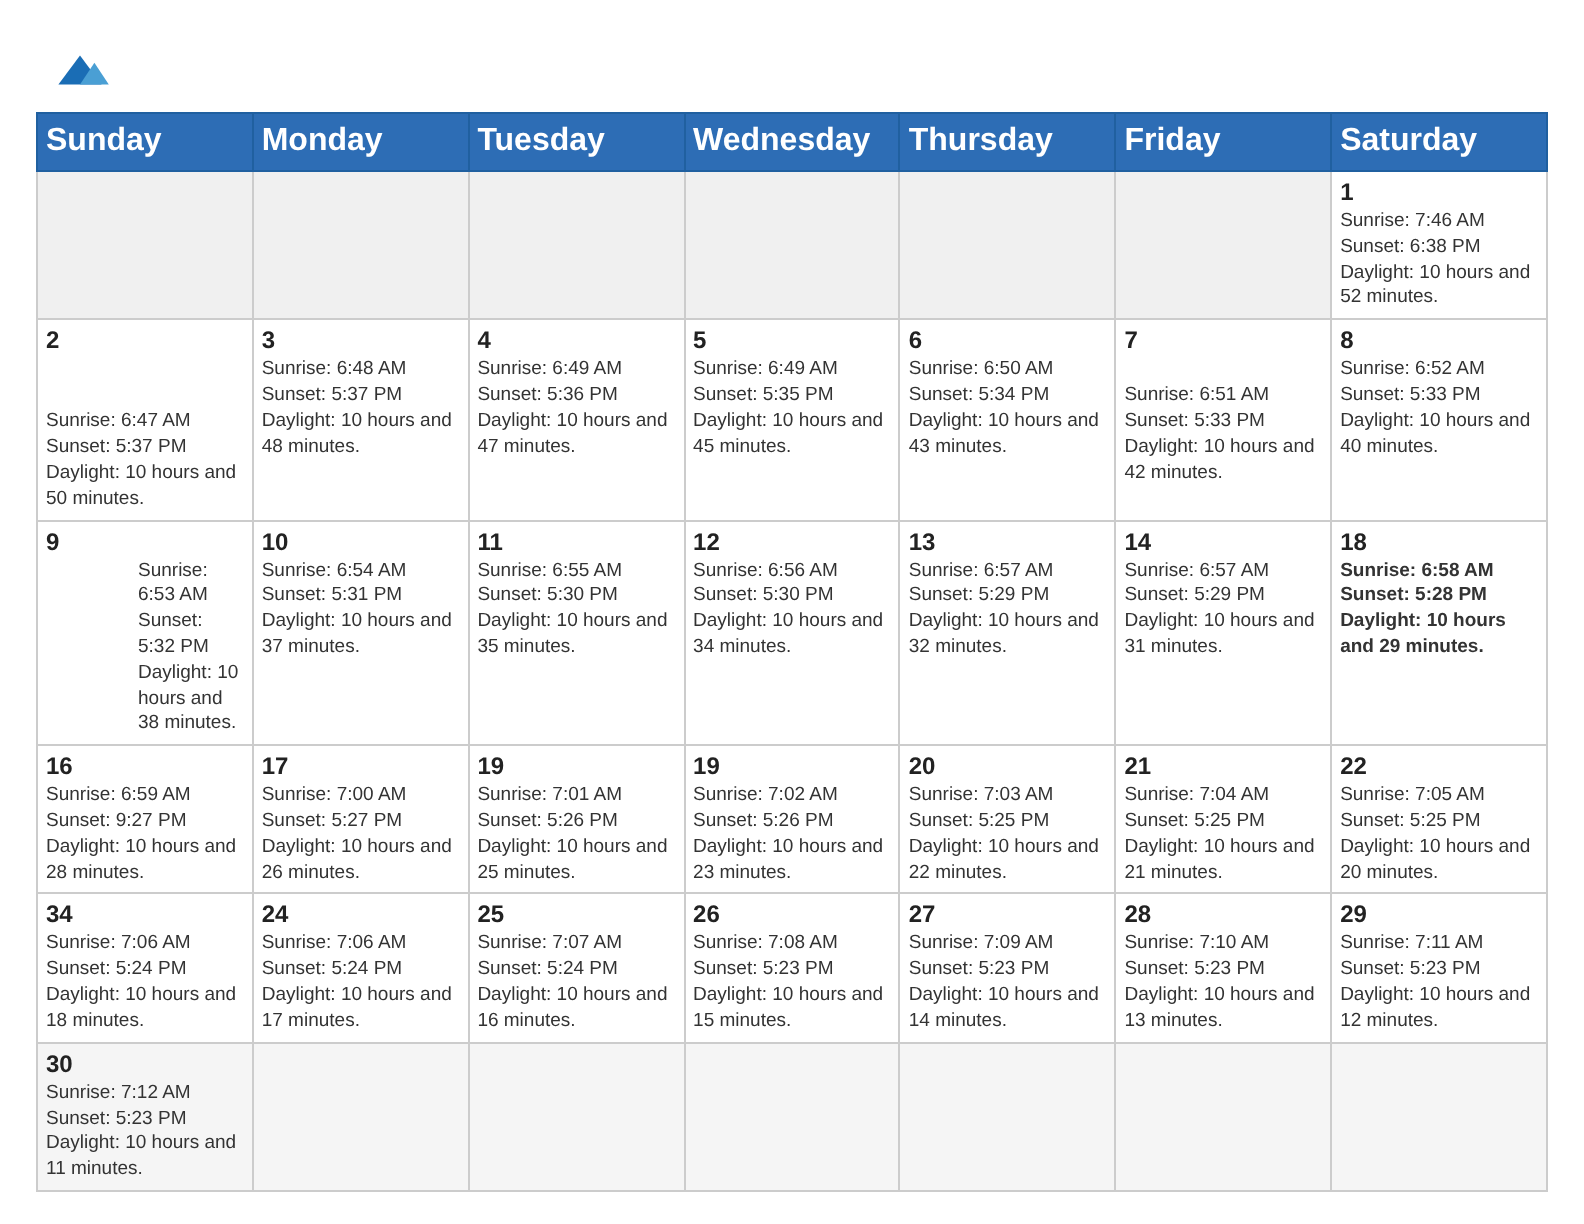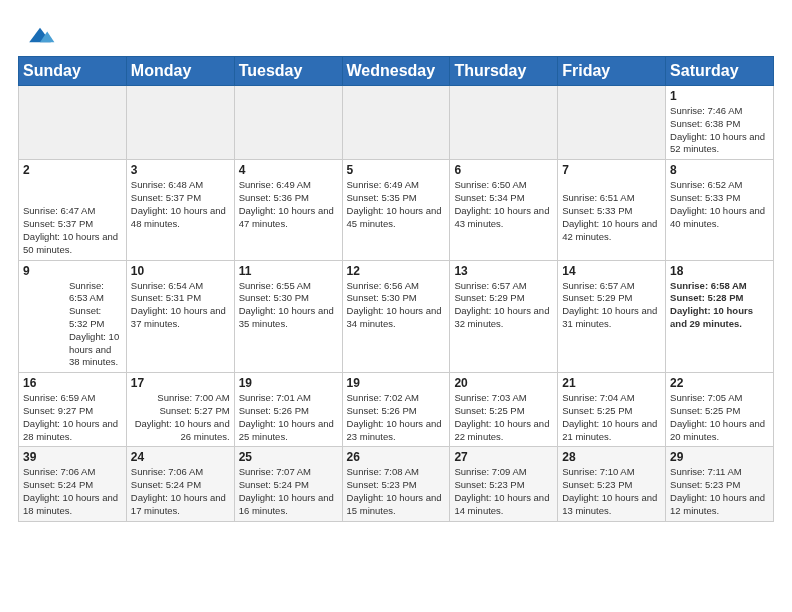--- a/index.html
+++ b/index.html
@@ -232,21 +232,21 @@
         </tr>
         <tr>
           <td>
             <span class="day-number">16</span>
             <div class="day-info" style="white-space: pre-line;">Sunrise: 6:59 AM
 Sunset: 9:27 PM
 Daylight: 10 hours and 28 minutes.</div>
           </td>
           <td>
             <span class="day-number">17</span>
-            <div class="day-info" style="white-space: pre-line; text-align: right;">Sunrise: 7:00 AM
+            <div class="day-info" style="white-space: pre-line;">Sunrise: 7:00 AM
 Sunset: 5:27 PM
 Daylight: 10 hours and 26 minutes.</div>
           </td>
           <td>
             <span class="day-number">19</span>
             <div class="day-info" style="white-space: pre-line;">Sunrise: 7:01 AM
 Sunset: 5:26 PM
 Daylight: 10 hours and 25 minutes.</div>
           </td>
           <td>
@@ -269,21 +269,21 @@
           </td>
           <td>
             <span class="day-number">22</span>
             <div class="day-info" style="white-space: pre-line;">Sunrise: 7:05 AM
 Sunset: 5:25 PM
 Daylight: 10 hours and 20 minutes.</div>
           </td>
         </tr>
         <tr>
           <td>
-            <span class="day-number">39</span>
+            <span class="day-number">34</span>
             <div class="day-info" style="white-space: pre-line;">Sunrise: 7:06 AM
 Sunset: 5:24 PM
 Daylight: 10 hours and 18 minutes.</div>
           </td>
           <td>
             <span class="day-number">24</span>
             <div class="day-info" style="white-space: pre-line;">Sunrise: 7:06 AM
 Sunset: 5:24 PM
 Daylight: 10 hours and 17 minutes.</div>
           </td>
@@ -310,16 +310,30 @@
             <div class="day-info" style="white-space: pre-line;">Sunrise: 7:10 AM
 Sunset: 5:23 PM
 Daylight: 10 hours and 13 minutes.</div>
           </td>
           <td>
             <span class="day-number">29</span>
             <div class="day-info" style="white-space: pre-line;">Sunrise: 7:11 AM
 Sunset: 5:23 PM
 Daylight: 10 hours and 12 minutes.</div>
           </td>
+        </tr>
+        <tr class="last-row">
+          <td>
+            <span class="day-number">30</span>
+            <div class="day-info" style="white-space: pre-line;">Sunrise: 7:12 AM
+Sunset: 5:23 PM
+Daylight: 10 hours and 11 minutes.</div>
+          </td>
+          <td class="empty"></td>
+          <td class="empty"></td>
+          <td class="empty"></td>
+          <td class="empty"></td>
+          <td class="empty"></td>
+          <td class="empty"></td>
         </tr>
       </tbody>
   </table>
 </div>
 
 </body></html>

